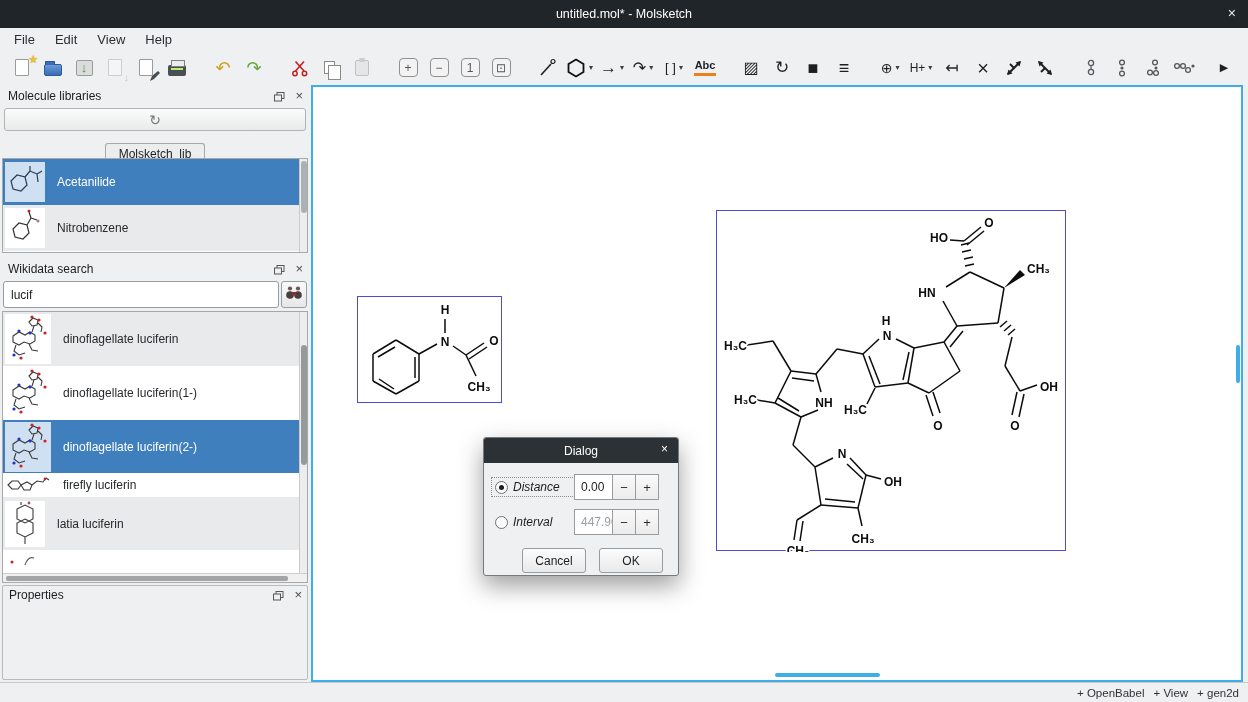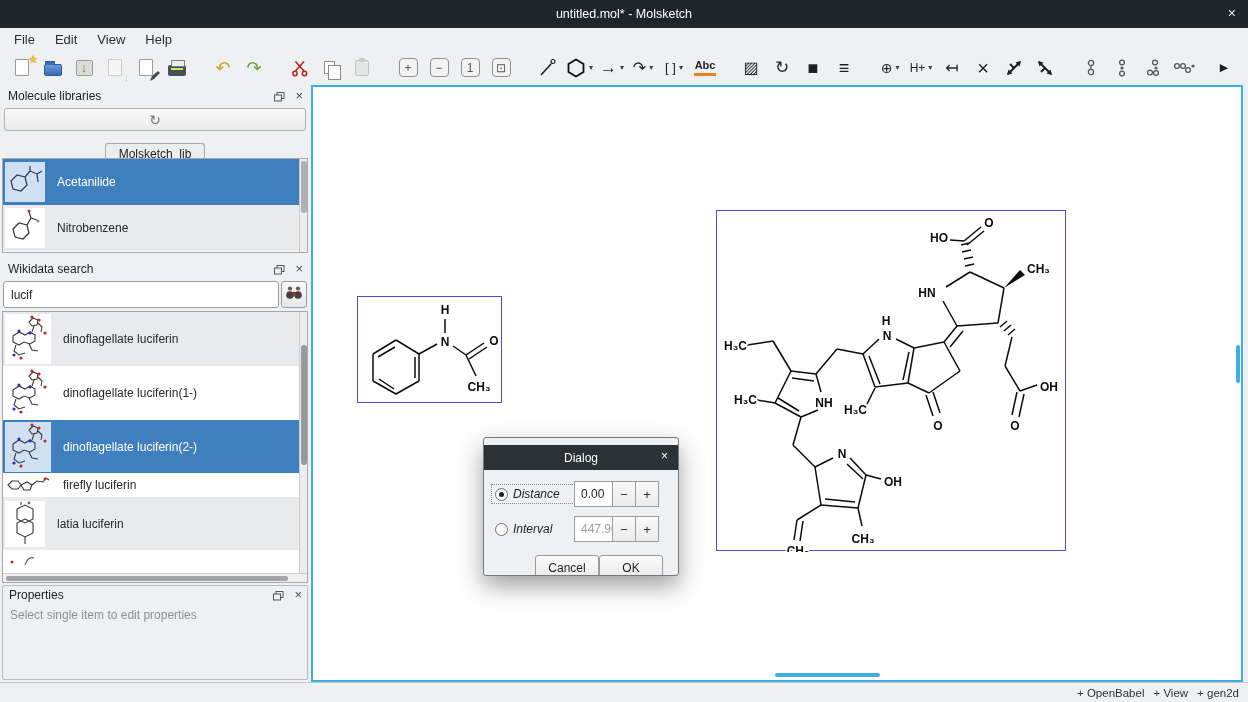--- a/index.html
+++ b/index.html
@@ -84,35 +84,35 @@
   .mol-box {position:absolute;border:1px solid #4c4cda;z-index:10;}
   .scroll-thumb {position:absolute;background:#3daee9;z-index:12;border-radius:2px;}
 
   
   .statusbar {position:absolute;left:0;right:0;bottom:0;height:20px;background:#eff0f1;border-top:1px solid #c6c8ca;
     display:flex;align-items:center;justify-content:flex-end;gap:9px;padding-right:9px;font-size:11.5px;color:#2e3336;}
 
   
   #dialog {position:absolute;left:483px;top:437px;width:196px;height:139px;background:#eff0f1;border:1px solid #76797c;
     border-radius:3px;box-shadow:0 10px 24px rgba(0,0,0,.38);z-index:50;overflow:hidden;}
-  .dlg-title {height:25px;background:#2b3135;color:#fff;font-size:12px;display:flex;align-items:center;justify-content:center;position:relative;margin-top:7px;}
+  .dlg-title {height:25px;background:#2b3135;color:#fff;font-size:12px;display:flex;align-items:center;justify-content:center;position:relative;}
   .dlg-close {position:absolute;right:10px;top:5px;font-size:12px;color:#fff;line-height:1;}
   .dlg-row {display:flex;align-items:center;margin:9px 10px 0 8px;}
   .dlg-row.first {margin-top:11px;}
   .lblzone {width:82px;flex:none;display:flex;align-items:center;padding:2px 3px;}
   .focusring {outline:1px dotted #8a8d90;}
   .radio {width:13px;height:13px;border:1px solid #6e7276;border-radius:50%;background:#fdfdfd;display:inline-block;position:relative;flex:none;}
   .radio.checked:after {content:"";position:absolute;left:3px;top:3px;width:5px;height:5px;border-radius:50%;background:#1b1e20;}
   .rlabel {font-size:12px;margin-left:5px;color:#1b1e20;white-space:nowrap;font-style:italic;}
   .spinfield {width:39px;height:26px;border:1px solid #999c9f;background:#fff;font-size:12px;display:flex;align-items:center;
     padding-left:6px;color:#1b1e20;}
   .spinfield.disabledval {color:#9aa0a5;}
   .spinbtn {width:23px;height:26px;border:1px solid #999c9f;border-left:none;background:linear-gradient(#f9f9f9,#ececec);
     display:flex;align-items:center;justify-content:center;font-size:13px;color:#2b2e31;}
-  .dlg-btnrow {display:flex;justify-content:flex-end;margin:13px 15px 0 0;}
+  .dlg-btnrow {display:flex;justify-content:flex-end;gap:13px;margin:13px 15px 0 0;}
   .dlg-btn {min-width:64px;height:25px;background:linear-gradient(#fcfcfc,#e9e9e9);border:1px solid #999c9f;border-radius:3px;
     font-size:12px;color:#1b1e20;font-family:"Liberation Sans",sans-serif;}
 </style>
 </head>
 <body>
 
 <div class="titlebar">
   <span>untitled.mol* - Molsketch</span>
   <span class="close">×</span>
 </div>
@@ -431,21 +431,20 @@
 
 <div class="panel" id="prop-panel">
   <div class="panel-header">
     <span>Properties</span>
     <span class="hdr-float"><svg width="11" height="10" viewBox="0 0 11 10">
           <rect x="3" y="0.5" width="7" height="6" fill="none" stroke="#55585b"></rect>
           <rect x="0.5" y="3" width="7" height="6" fill="#eff0f1" stroke="#55585b"></rect>
         </svg></span>
     <span class="hdr-close">×</span>
   </div>
-  <div class="prop-empty">Select single item to edit properties</div>
 </div>
 
 <div id="dialog">
   <div class="dlg-title">
     <span>Dialog</span>
     <span class="dlg-close">×</span>
   </div>
   <div class="dlg-row first">
     <span class="lblzone focusring">
       <span class="radio checked"></span>

